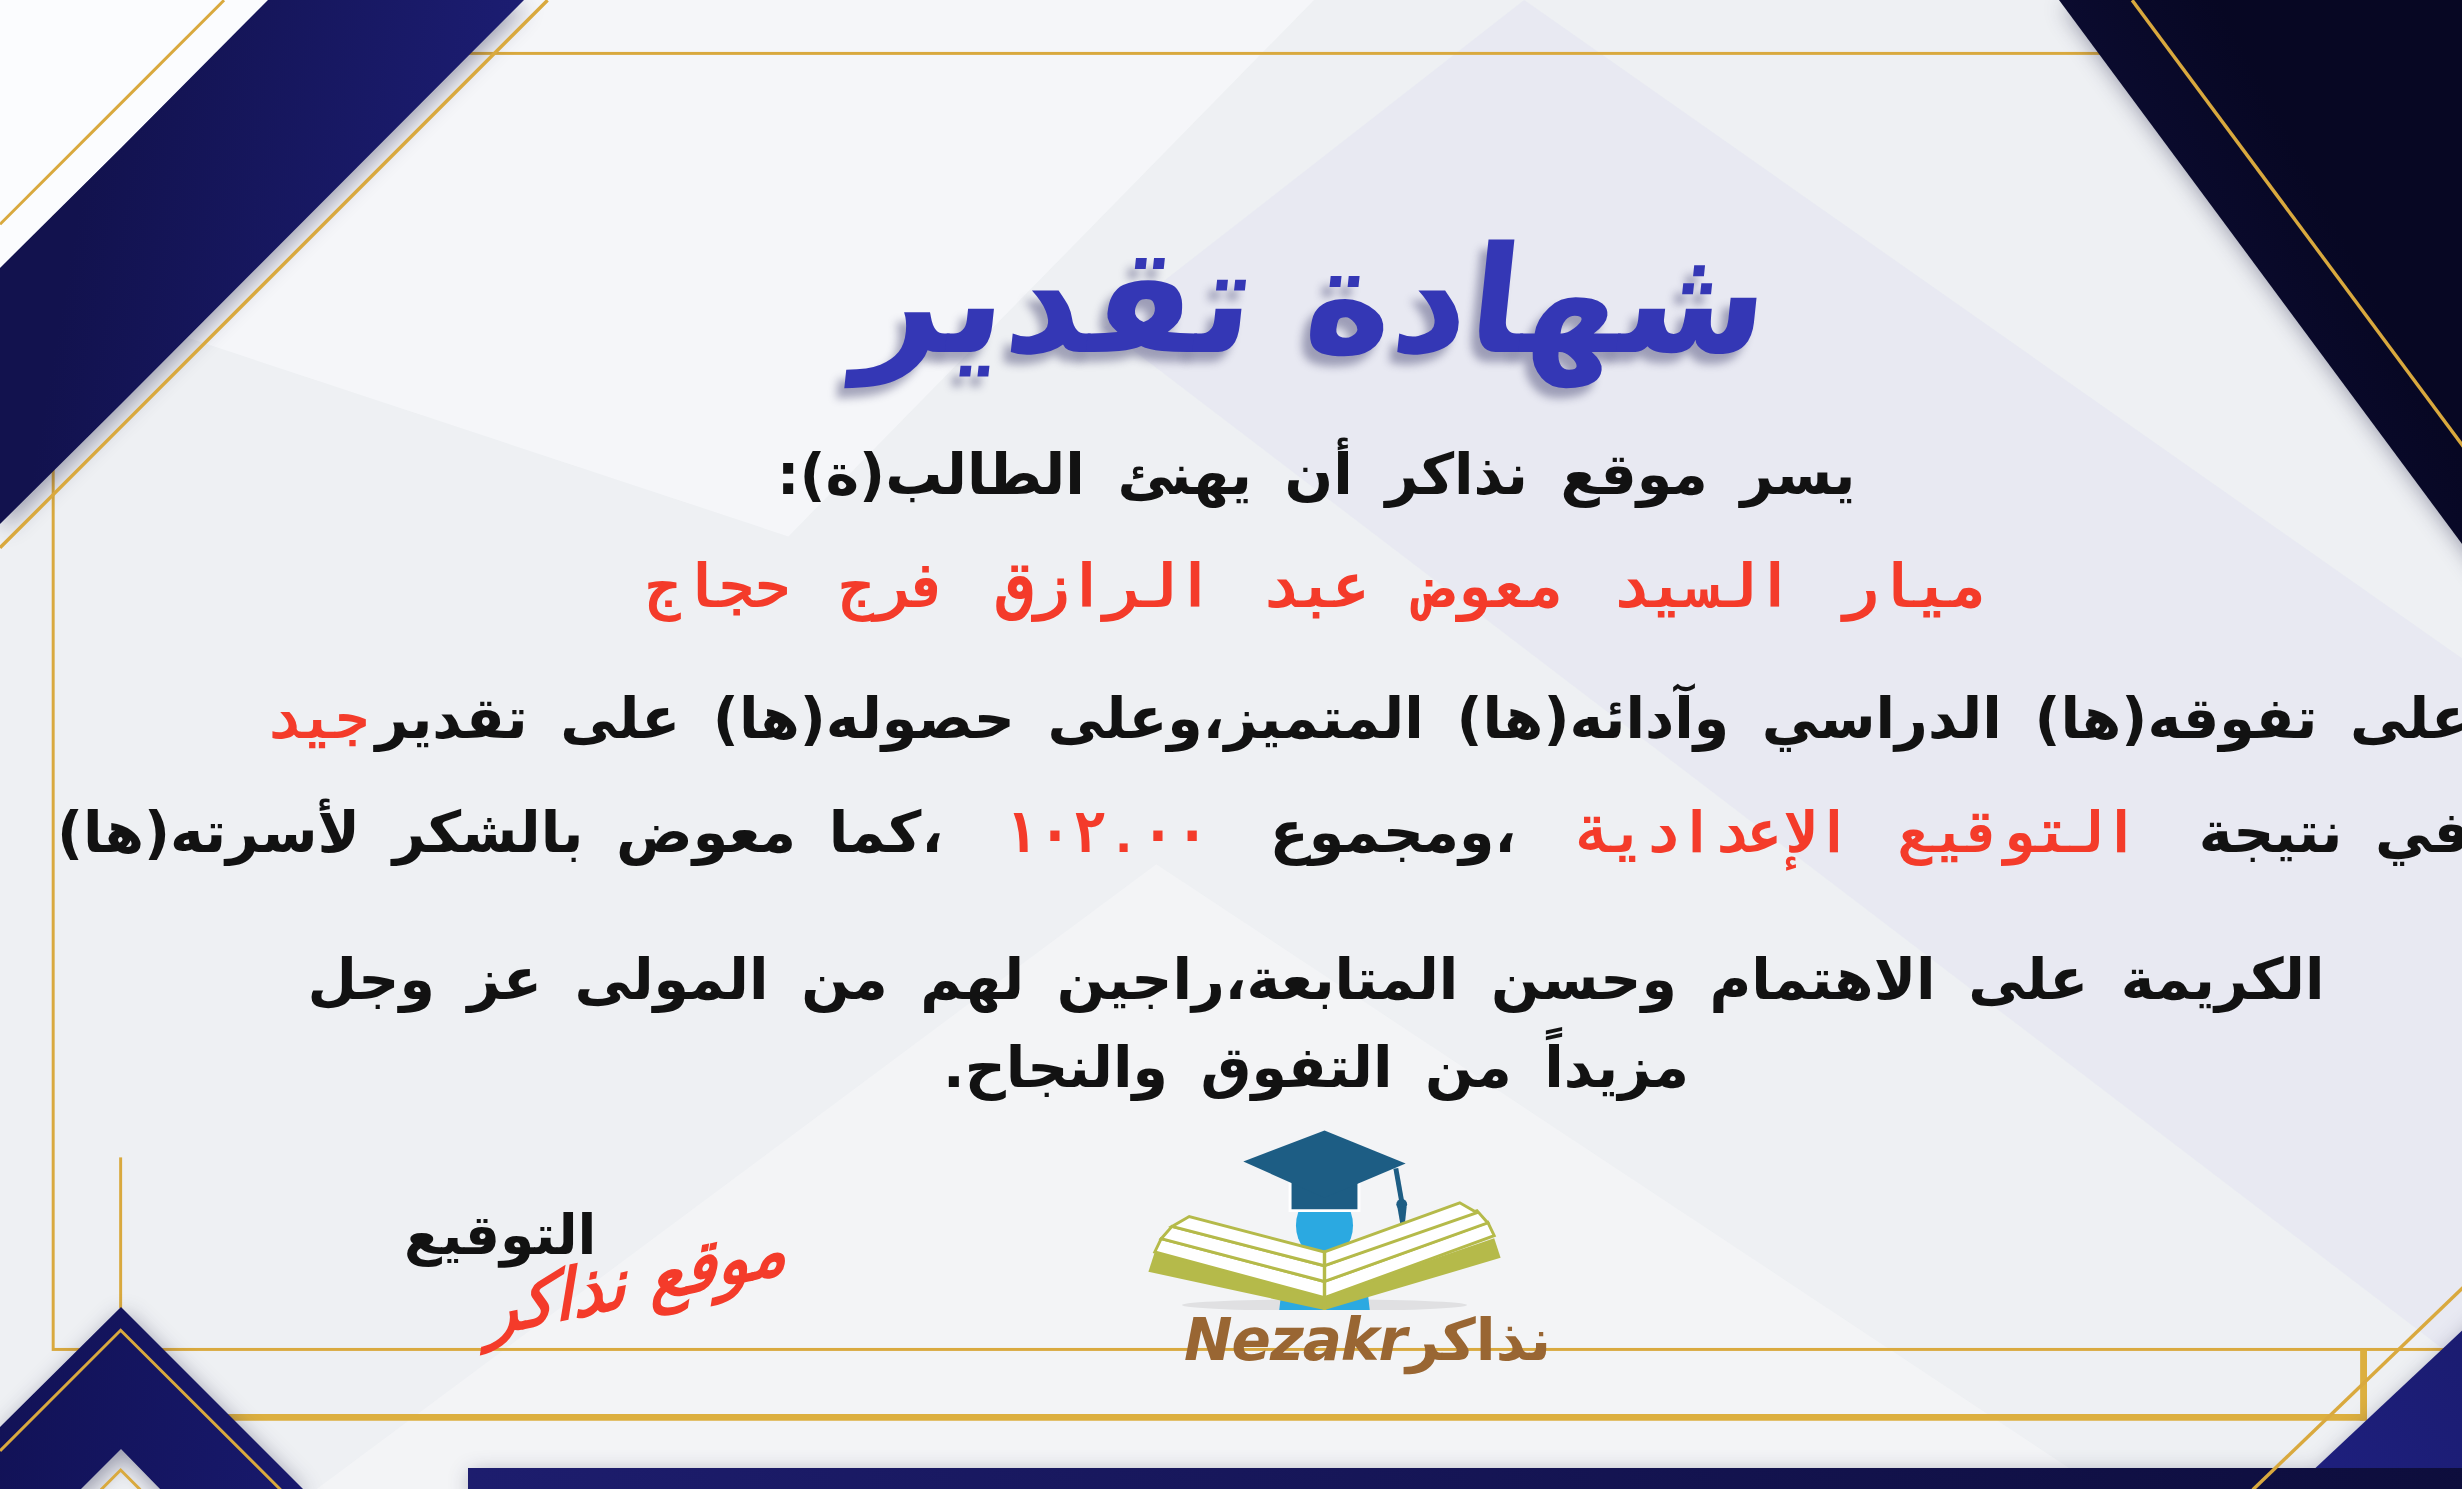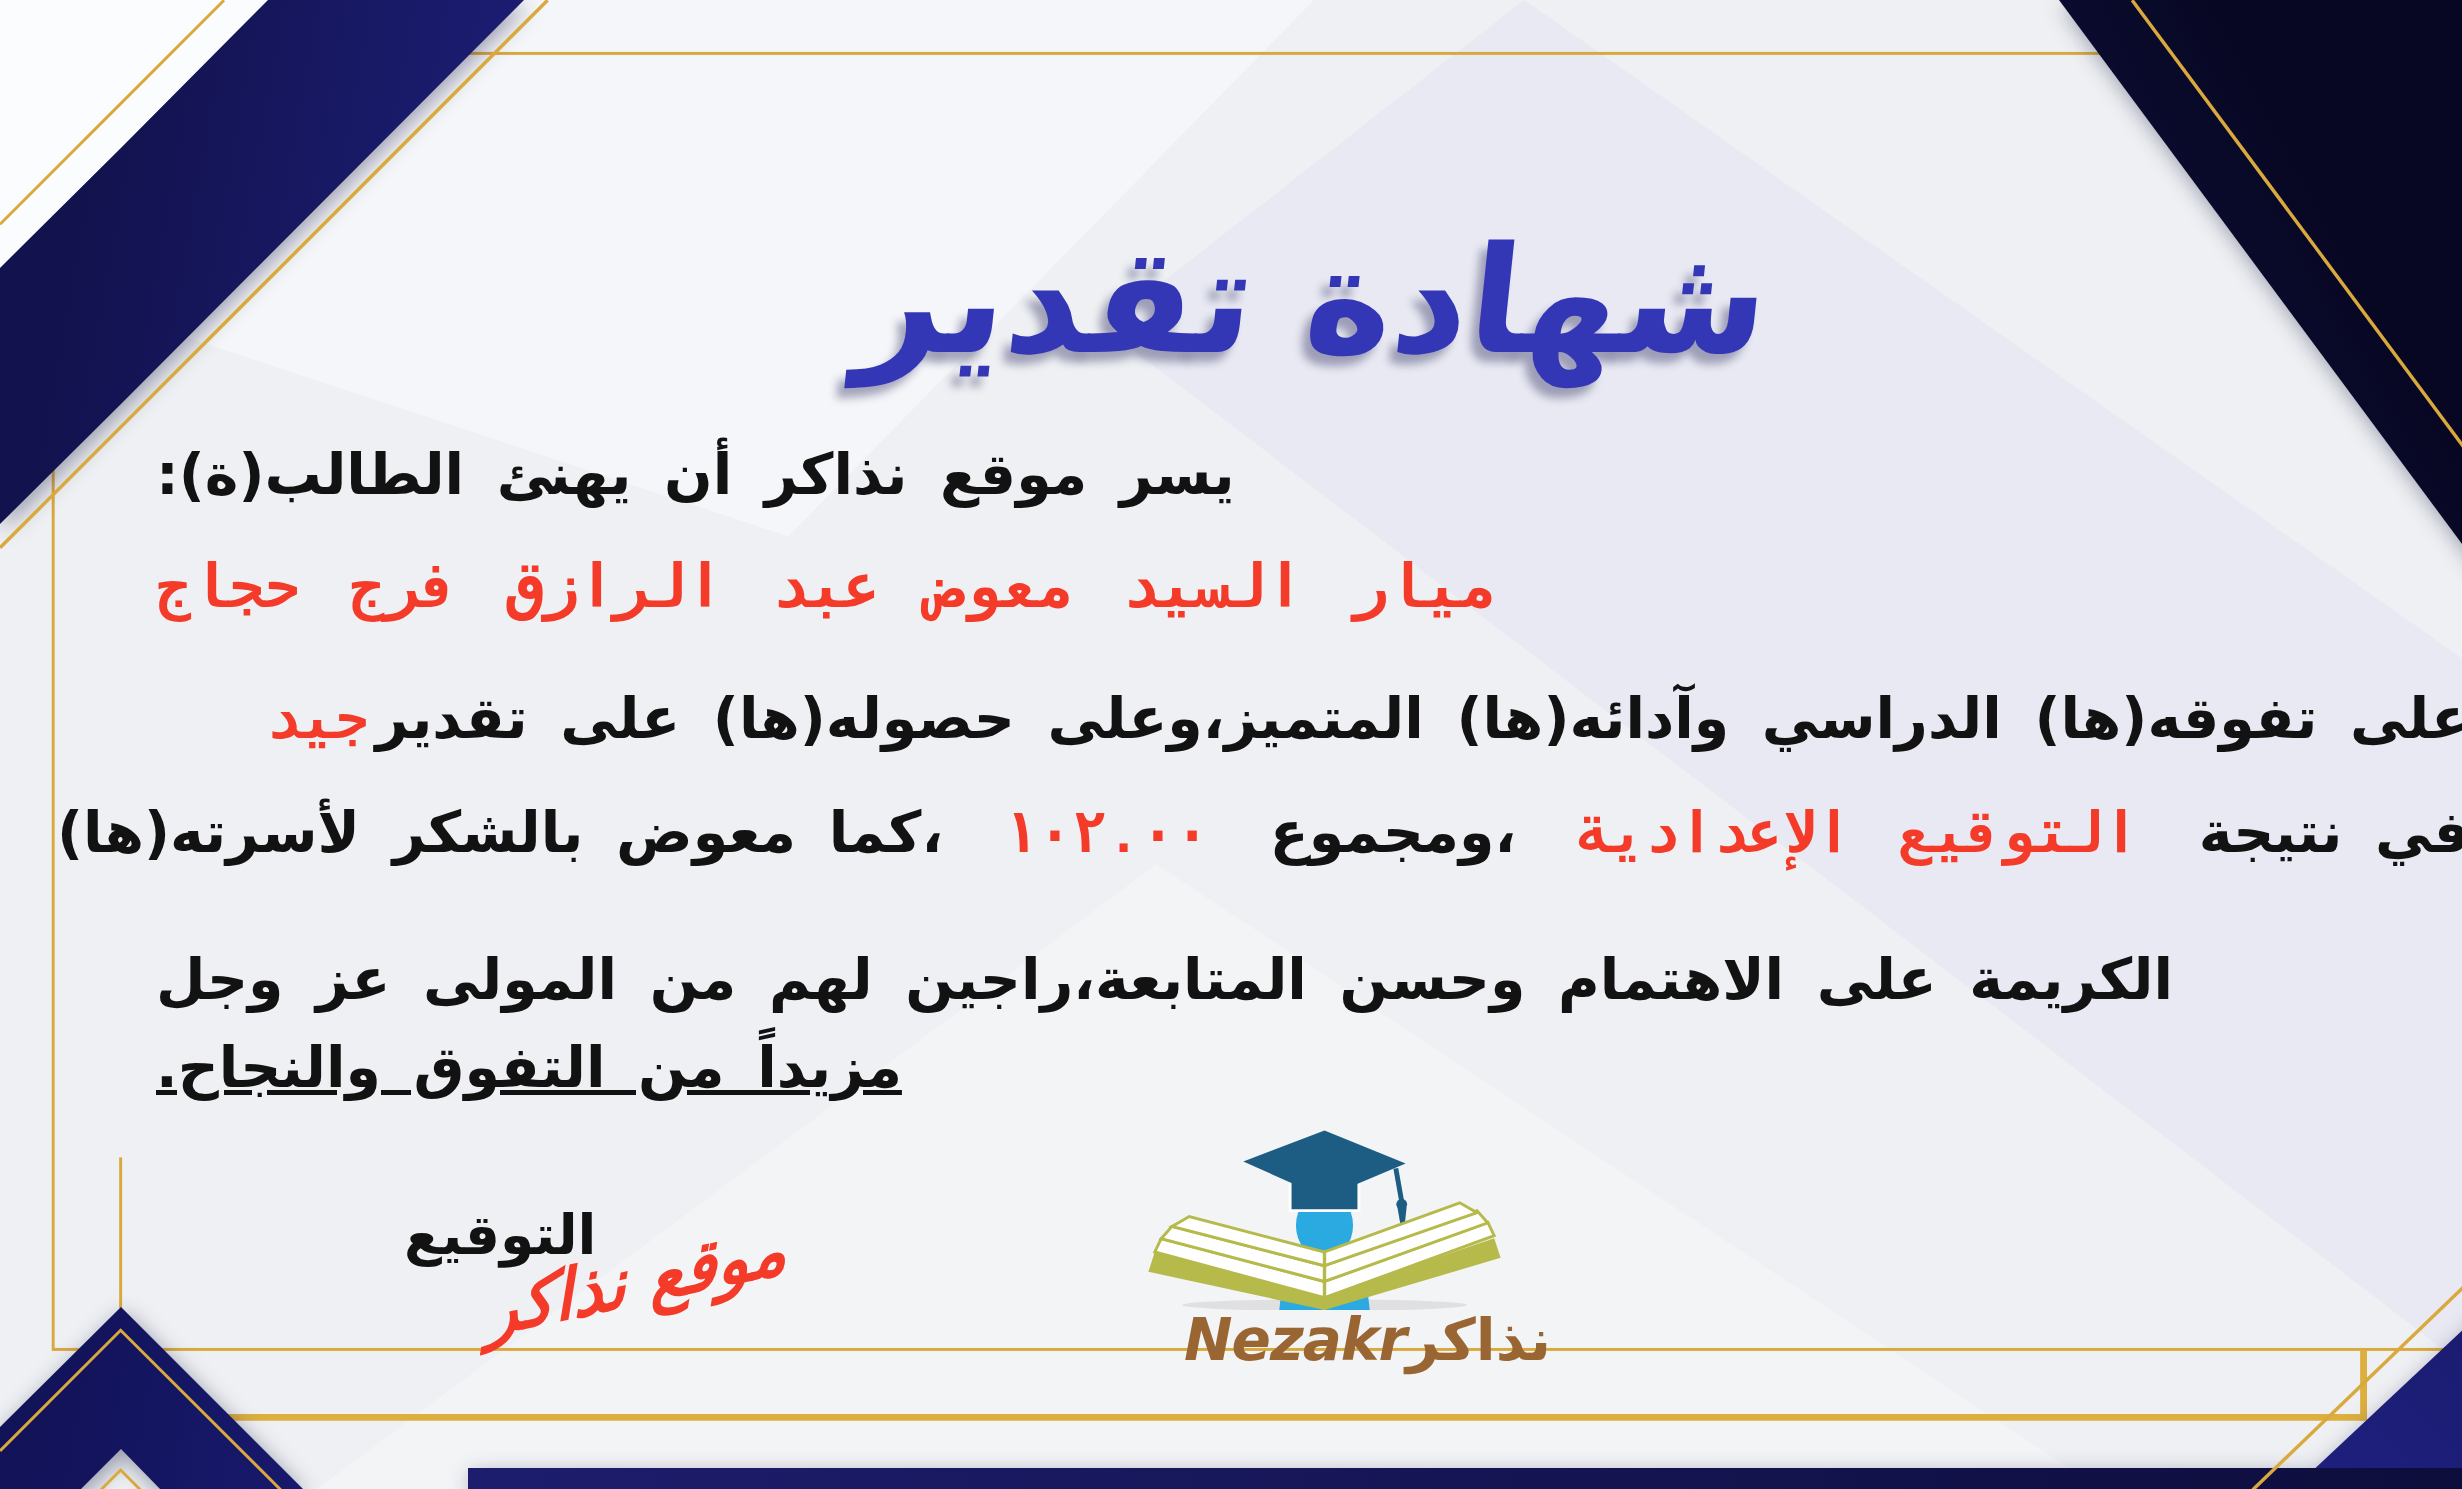--- a/index.html
+++ b/index.html
@@ -40,29 +40,29 @@
     clip-path:polygon(2292px 1490px,2628px 1175px,2628px 1490px);}
   .bottom-strip{position:absolute;left:468px;top:1468px;width:2160px;height:22px;
     background:linear-gradient(90deg,#1d1d6e,#0c0c38);}
   
   .title{position:absolute;left:0;right:0;top:116px;text-align:center;
     font-weight:700;font-size:148px;color:var(--title-blue);
     transform:skewX(-6deg);direction:rtl;
     text-shadow:-6.9px 9.8px 8.9px rgba(45,45,95,.40);}
   .bodyline{position:absolute;direction:rtl;font-weight:700;color:var(--text-black);
     font-size:57px;word-spacing:12.8px;white-space:nowrap;}
-  .centered{left:156px;right:167px;text-align:left;}
+  .centered{left:171px;right:167px;text-align:center;}
   .red{color:var(--accent-red);font-family:Liberation Mono, monospace;}
   .jline{display:flex;justify-content:space-between;align-items:baseline;}
   .l1{top:441px;}
   .l2{top:551px;font-size:60px;}
   .l3{top:685px;left:266px;right:158px;}
   .l4{top:799px;left:57px;right:158px;}
   .l5{top:917px;margin-top:29px;}
-  .l6{top:1034px;text-decoration:underline;}
+  .l6{top:1034px;}
   .sig-label{position:absolute;left:404px;top:1203px;direction:rtl;
     font-weight:700;font-size:55px;color:var(--text-black);}
   .sig-script{position:absolute;left:419px;top:1241px;width:433px;text-align:center;
     direction:rtl;color:var(--accent-red);font-size:68px;font-weight:700;font-style:italic;
     transform:rotate(-12deg) skewX(-8deg);}
   
   .logo-svg{position:absolute;left:1108px;top:1128px;width:433px;height:182px;}
   .logo-text{position:absolute;left:1098px;top:1306px;width:453px;text-align:right;
     font-weight:700;font-size:58px;color:var(--logo-brown);white-space:nowrap;}
   .logo-text .latin{font-style:italic;letter-spacing:-1px;}

